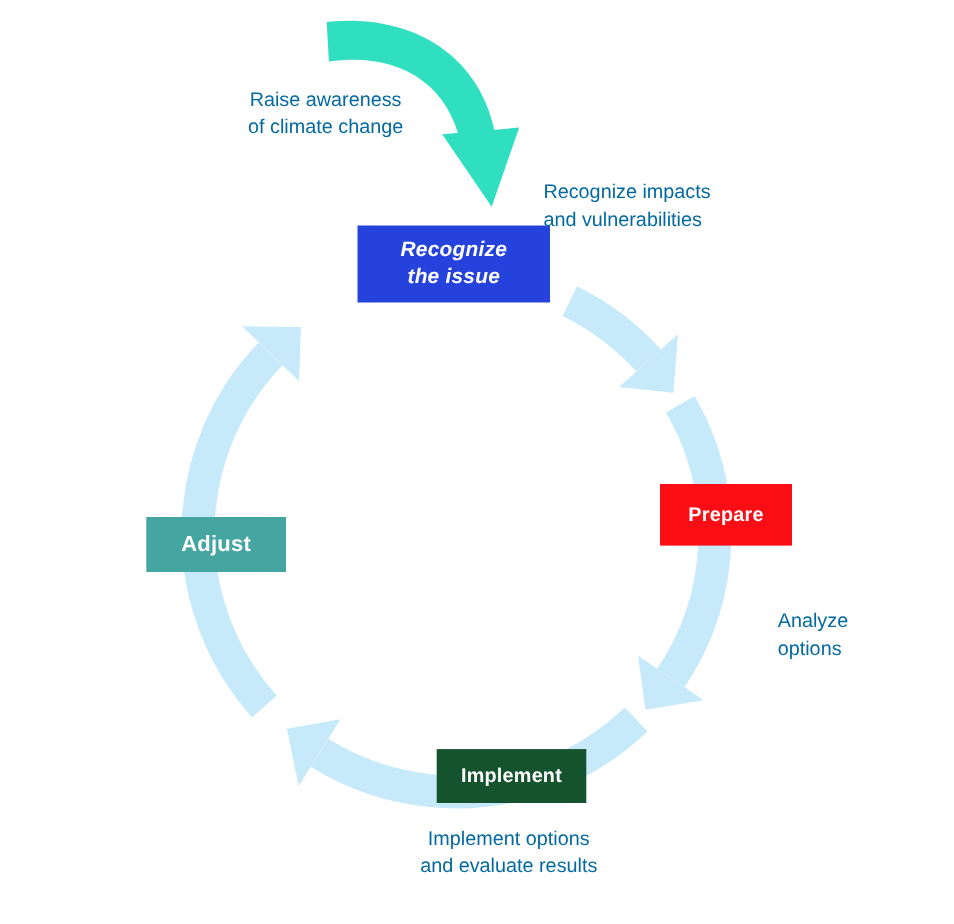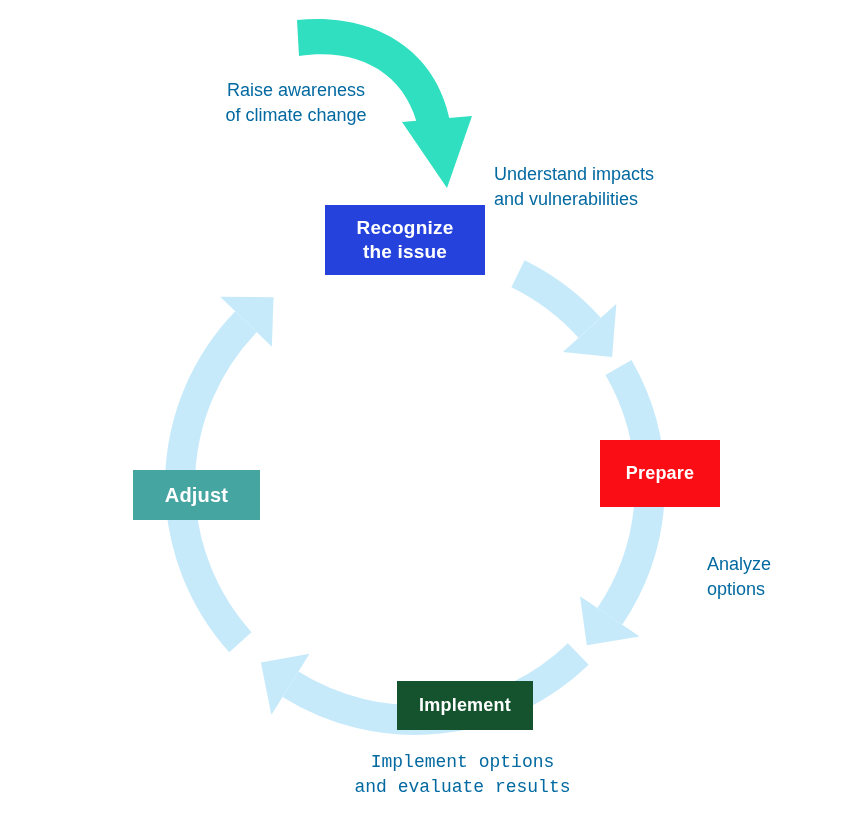--- a/index.html
+++ b/index.html
@@ -21,35 +21,35 @@
     display: flex;
     align-items: center;
     justify-content: center;
     color: #ffffff;
     font-weight: 700;
     text-align: center;
     white-space: pre-line;
     line-height: 1.25;
     letter-spacing: 0.2px;
   }
-  .node-recognize { left: 325px; top: 205px; width: 160px; height: 70px; font-size: 19px; }
-  .node-prepare   { left: 600px; top: 440px; width: 120px; height: 67px; font-size: 18px; }
+  .node-recognize { left: 325px; top: 205px; width: 175px; height: 70px; font-size: 19px; font-style: italic; }
+  .node-prepare   { left: 600px; top: 440px; width: 120px; height: 56px; font-size: 18px; }
   .node-implement { left: 397px; top: 681px; width: 136px; height: 49px; font-size: 18px; }
   .node-adjust    { left: 133px; top: 470px; width: 127px; height: 50px; font-size: 20px; }
   .annotation {
     position: absolute;
     color: #0369a1;
     font-size: 18px;
     line-height: 1.4;
     white-space: pre-line;
   }
   .ann-raise     { left: 196px; top: 78px;  width: 200px; text-align: center; }
   .ann-understand{ left: 494px; top: 162px; width: 230px; text-align: left; }
   .ann-analyze   { left: 707px; top: 516px; width: 130px; text-align: left; margin-top: 36px; }
-  .ann-implement { left: 350px; top: 750px; width: 225px; text-align: center; font-family: Liberation Mono, monospace; }
+  .ann-implement { left: 350px; top: 750px; width: 225px; text-align: center; }
   .ann-adaptive  { left: 15px;  top: 540px; width: 178px; text-align: center; }
 </style>
 </head>
 <body>
 
 <div class="canvas">
 
   <svg class="layer-svg" width="867" height="840" viewBox="0 0 867 840">
 
     <path d="M 518.0 273.8 A 235 235 0 0 1 589.6 327.8" fill="none" stroke-width="30" stroke="#C7EAFB"></path>
@@ -79,21 +79,21 @@
     <span>Implement</span>
   </div>
 
   <div class="node node-adjust" style="background-color: rgb(69, 165, 161);">
     <span>Adjust</span>
   </div>
 
   <div class="annotation ann-raise">Raise awareness
 of climate change</div>
 
-  <div class="annotation ann-understand">Understand impacts
+  <div class="annotation ann-understand">Recognize impacts
 and vulnerabilities</div>
 
   <div class="annotation ann-analyze">Analyze
 options</div>
 
   <div class="annotation ann-implement">Implement options
 and evaluate results</div>
 
 
 </div>

